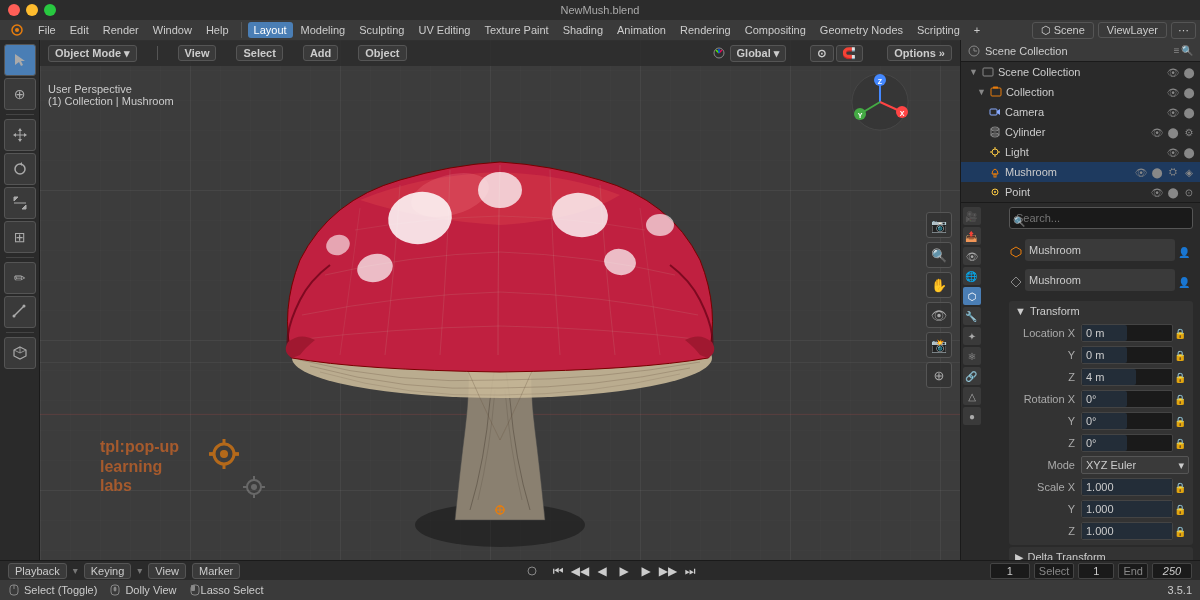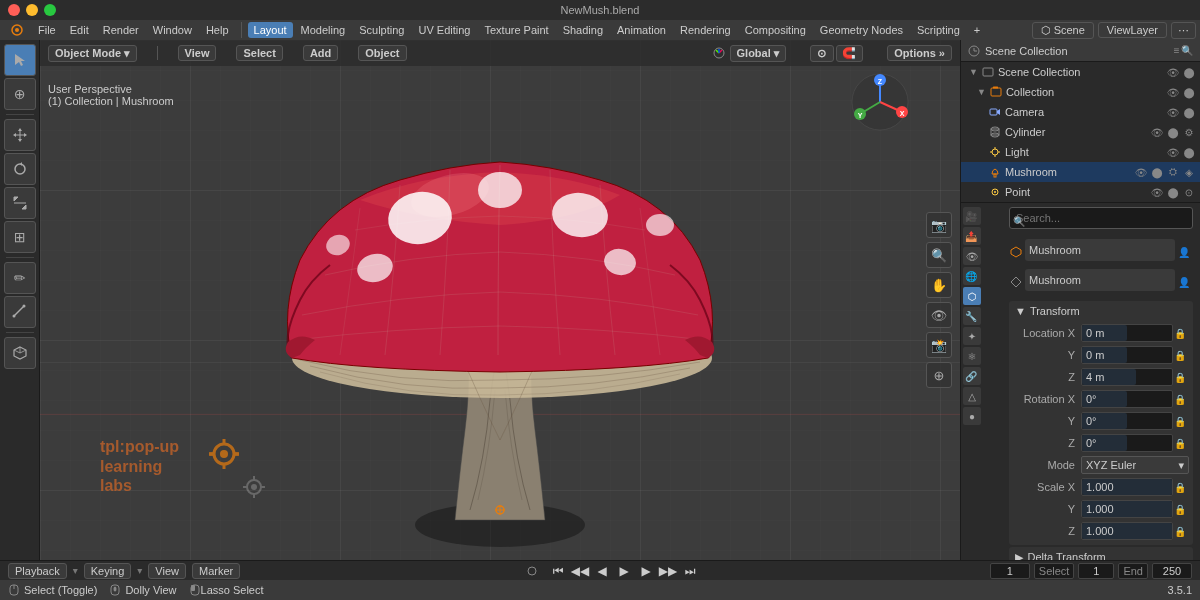--- a/index.html
+++ b/index.html
@@ -996,21 +996,21 @@
     <div class="play-btn">▶▶</div>
     <div class="play-btn">⏭</div>
   </div>
 
   <div style="display:flex;align-items:center;gap:4px;">
     <span style="color:#888;font-size:10px;"></span>
     <div style="background:#1a1a1a;border:1px solid #444;border-radius:2px;padding:1px 6px;font-size:11px;color:#ccc;width:40px;text-align:center;">1</div>
     <div style="background:#1a1a1a;border:1px solid #444;border-radius:2px;padding:1px 4px;font-size:11px;color:#888;">Select</div>
     <div style="background:#1a1a1a;border:1px solid #444;border-radius:2px;padding:1px 6px;font-size:11px;color:#ccc;width:36px;text-align:center;">1</div>
     <div style="background:#1a1a1a;border:1px solid #444;border-radius:2px;padding:1px 4px;font-size:11px;color:#888;">End</div>
-    <div style="background:#1a1a1a;border:1px solid #444;border-radius:2px;padding:1px 6px;font-size:11px;color:#ccc;width:40px;text-align:center;">250</div>
+    <div style="background:#1a1a1a;border:1px solid #444;border-radius:2px;padding:1px 6px;font-size:11px;color:#ccc;width:40px;text-align:center;font-style:italic;">250</div>
   </div>
 </div>
 
 <div id="statusbar">
   <div style="display:flex;align-items:center;gap:4px;">
     <svg width="12" height="12" viewBox="0 0 12 12">
       <rect x="2" y="1" width="8" height="10" rx="3" fill="none" stroke="#888" stroke-width="1"></rect>
       <line x1="6" y1="1" x2="6" y2="5" stroke="#888" stroke-width="1"></line>
     </svg>
     <span>Select (Toggle)</span>

